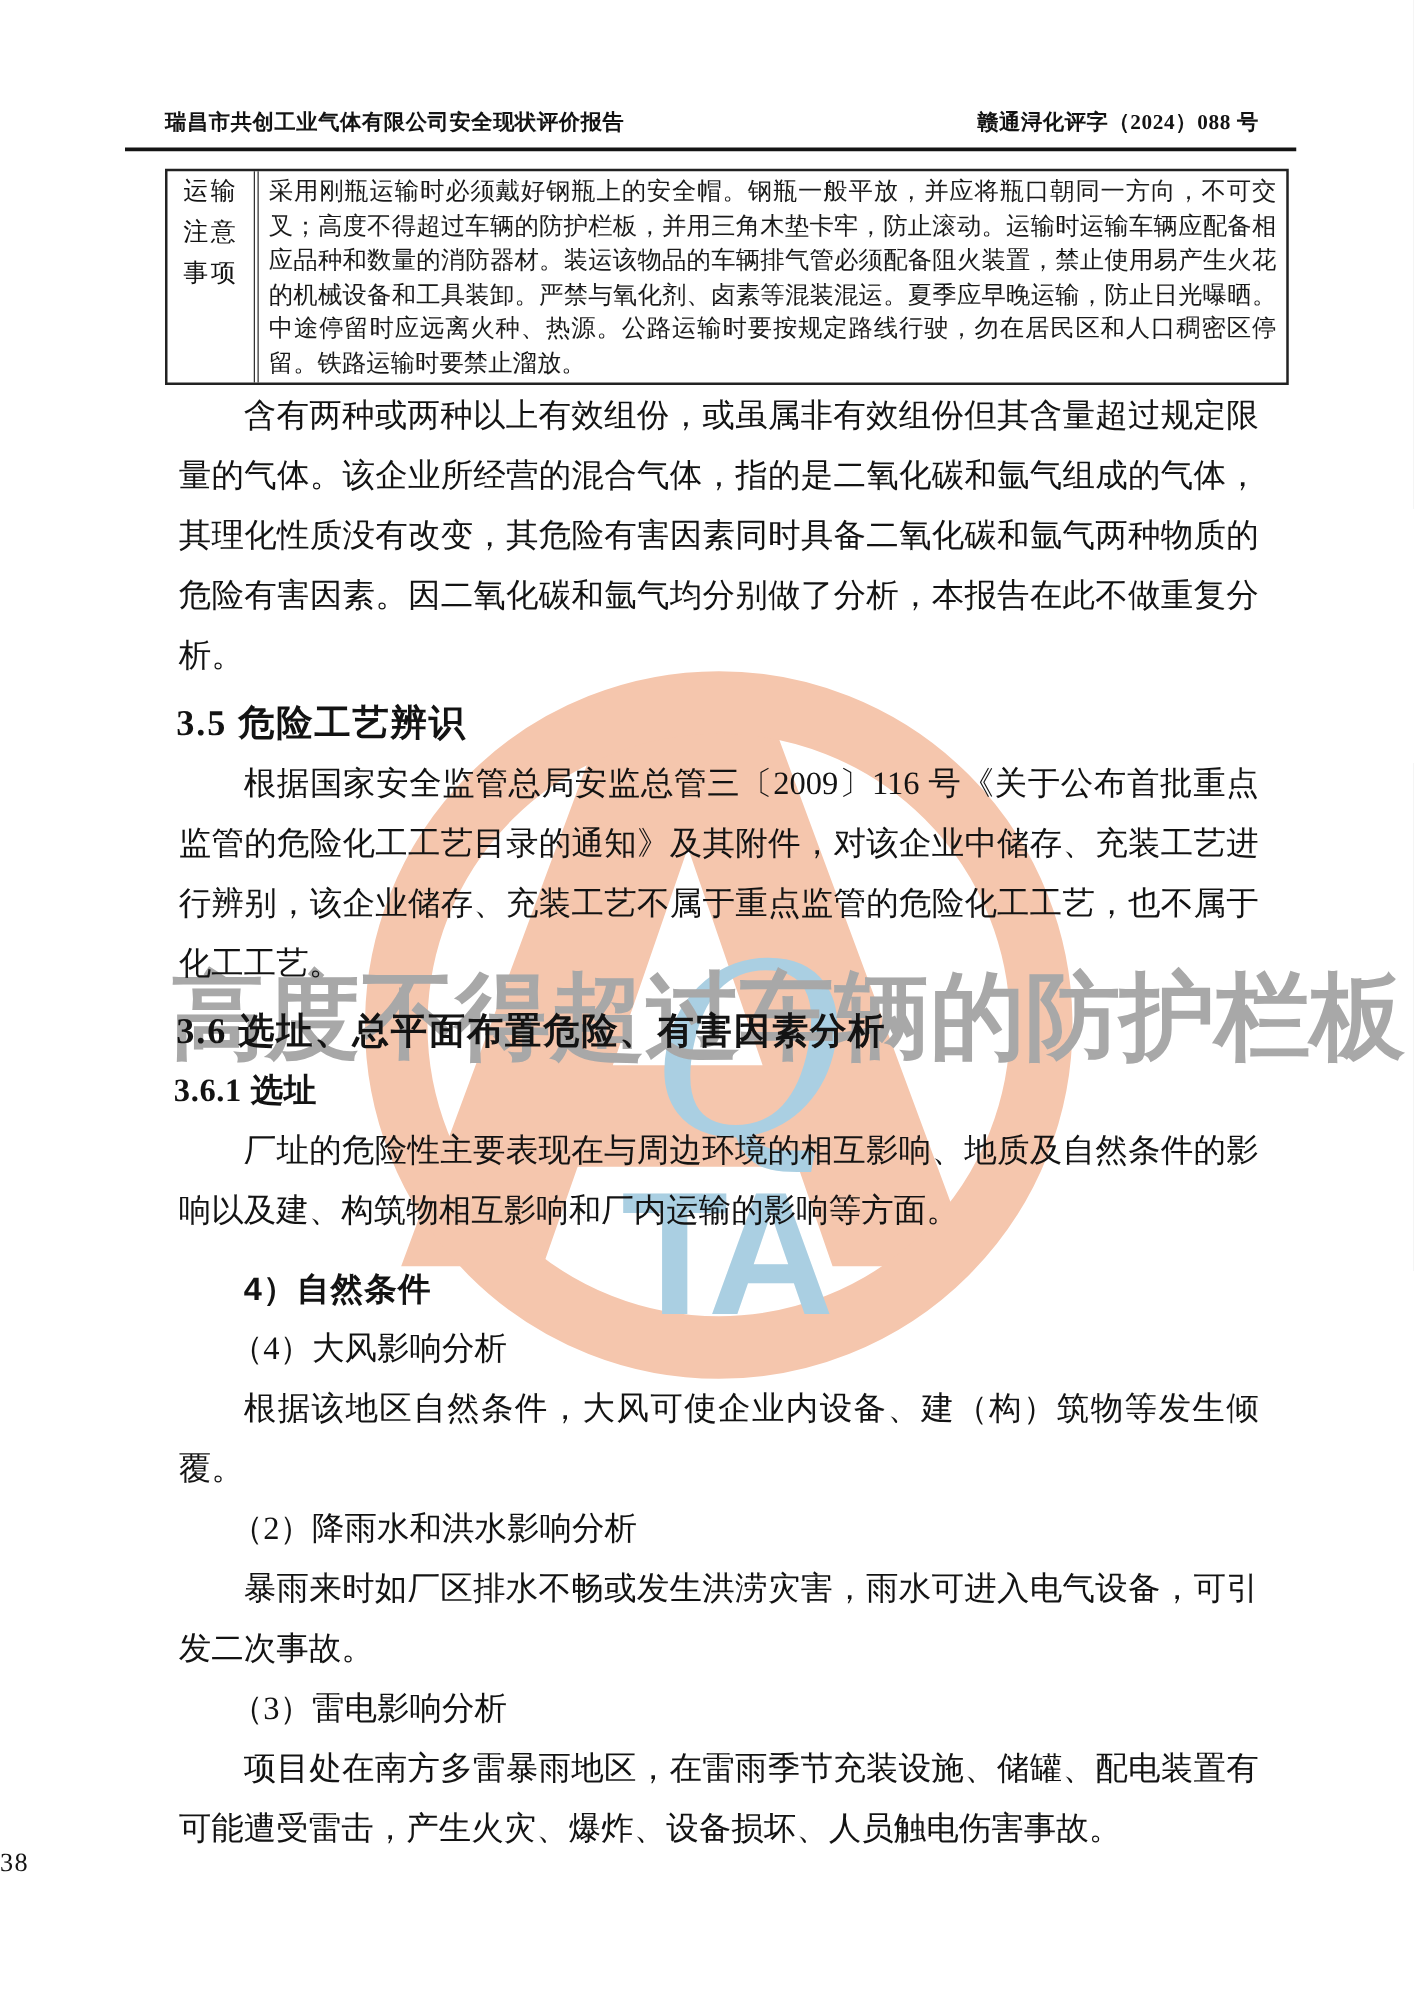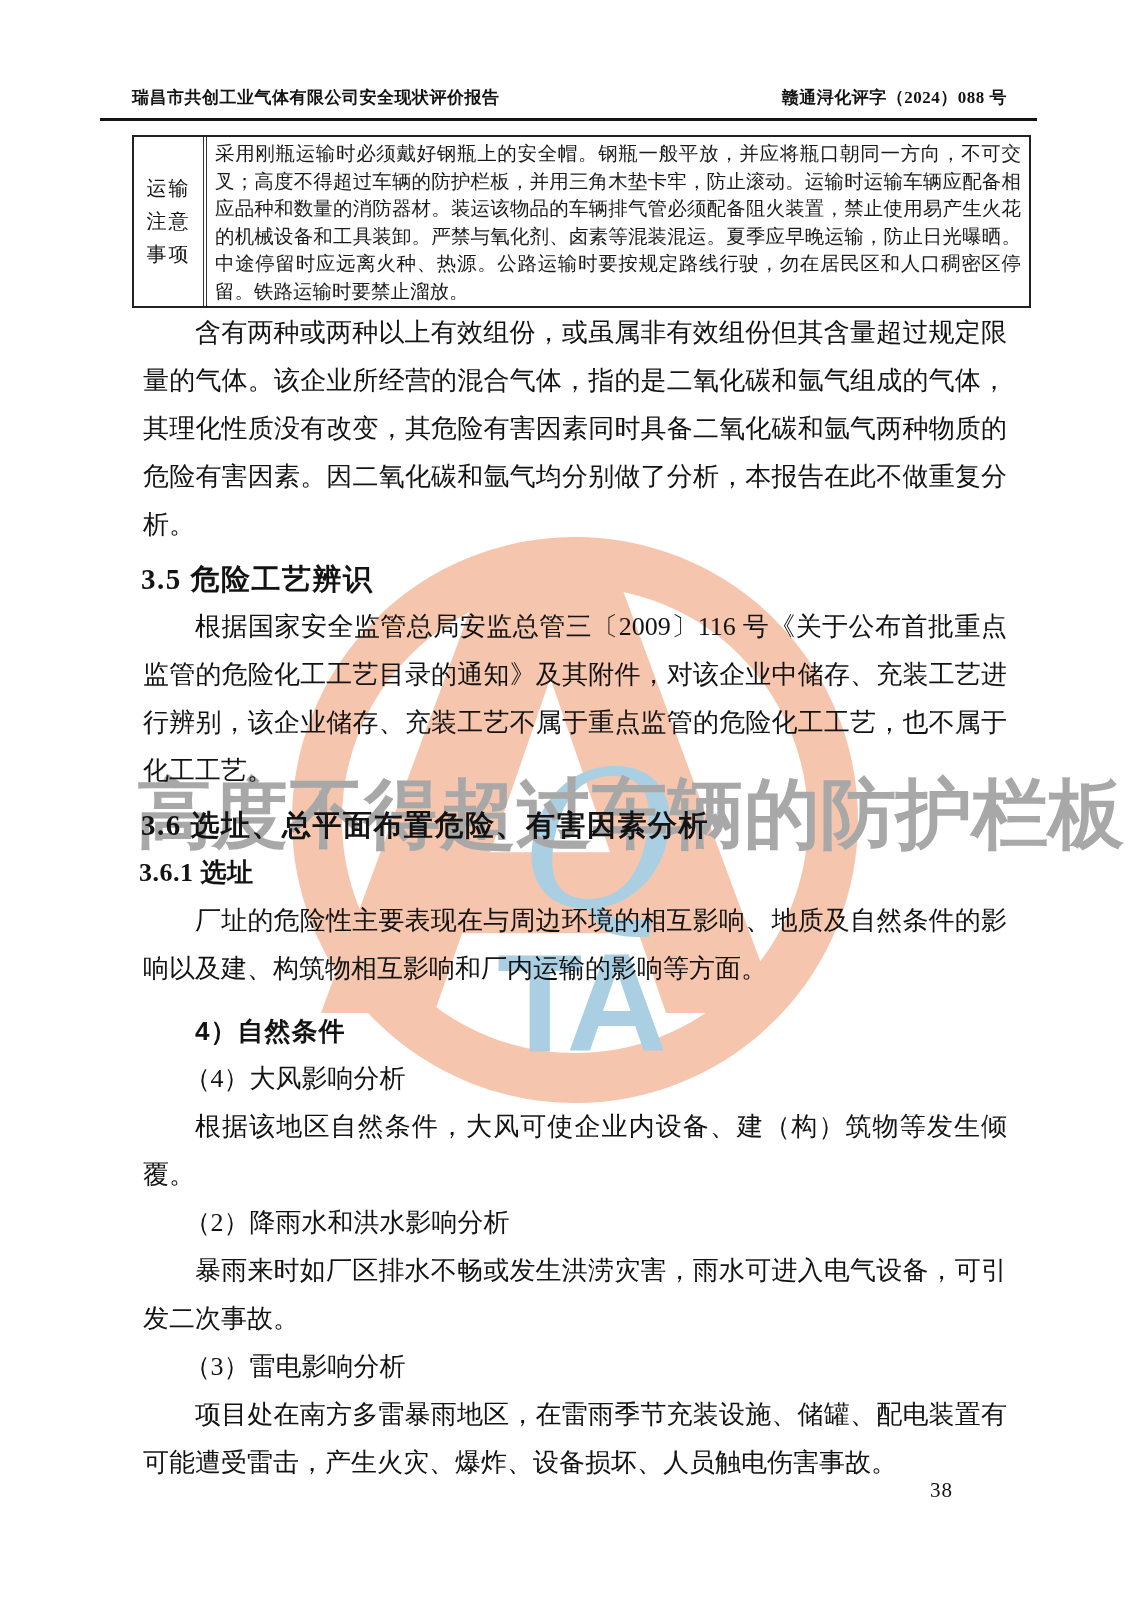--- a/index.html
+++ b/index.html
@@ -61,21 +61,21 @@
   
   .content{position:relative;z-index:1;}
   .tbl{
     position:absolute;left:132px;top:135px;width:899px;height:173px;
     border:2px solid #222;box-sizing:border-box;
     display:flex;background:transparent;
   }
   .tbl-label{
     width:73px;flex:0 0 73px;
     border-right:4px double #333;box-sizing:border-box;
-    display:flex;flex-direction:column;justify-content:center;align-items:center;
+    display:flex;flex-direction:column;align-items:center;
     font-size:20px;line-height:33px;letter-spacing:2px;
   }
   .tbl-content{
     flex:1;padding:3px 8px 0 8px;box-sizing:border-box;
     font-size:19.5px;line-height:27.5px;text-align:justify;
     color:#1a1a1a;
   }
   
   .blocks{
     position:absolute;left:143px;top:309px;width:864px;
@@ -84,21 +84,21 @@
   .blk{margin:0;}
   .p{text-indent:2em;}
   .sub{text-indent:1.6em;}
   .h-num{font-weight:bold;text-indent:2em;margin-top:14px;
     font-family:"Liberation Sans","Liberation Serif",sans-serif;letter-spacing:1px;}
   .h-sec{font-weight:bold;font-size:29px;letter-spacing:1.5px;margin-top:6px;margin-left:-2px;}
   .h-sub2{font-weight:600;font-size:26px;margin-left:-4px;letter-spacing:.5px;}
   
   .pageno{
     position:absolute;left:0;top:1478px;width:953px;
-    text-align:right;font-size:21px;letter-spacing:1px;
+    text-align:left;font-size:21px;letter-spacing:1px;
   }
 </style>
 </head>
 <body>
 
 <div class="page" style="--wm-orange: #f5c6ad; --wm-blue: #aacfe2; --wm-gray: #a8a8a8;">
 
   <div class="wm">
     <div class="wm-a">A</div>
     <div class="wm-ring"></div>

